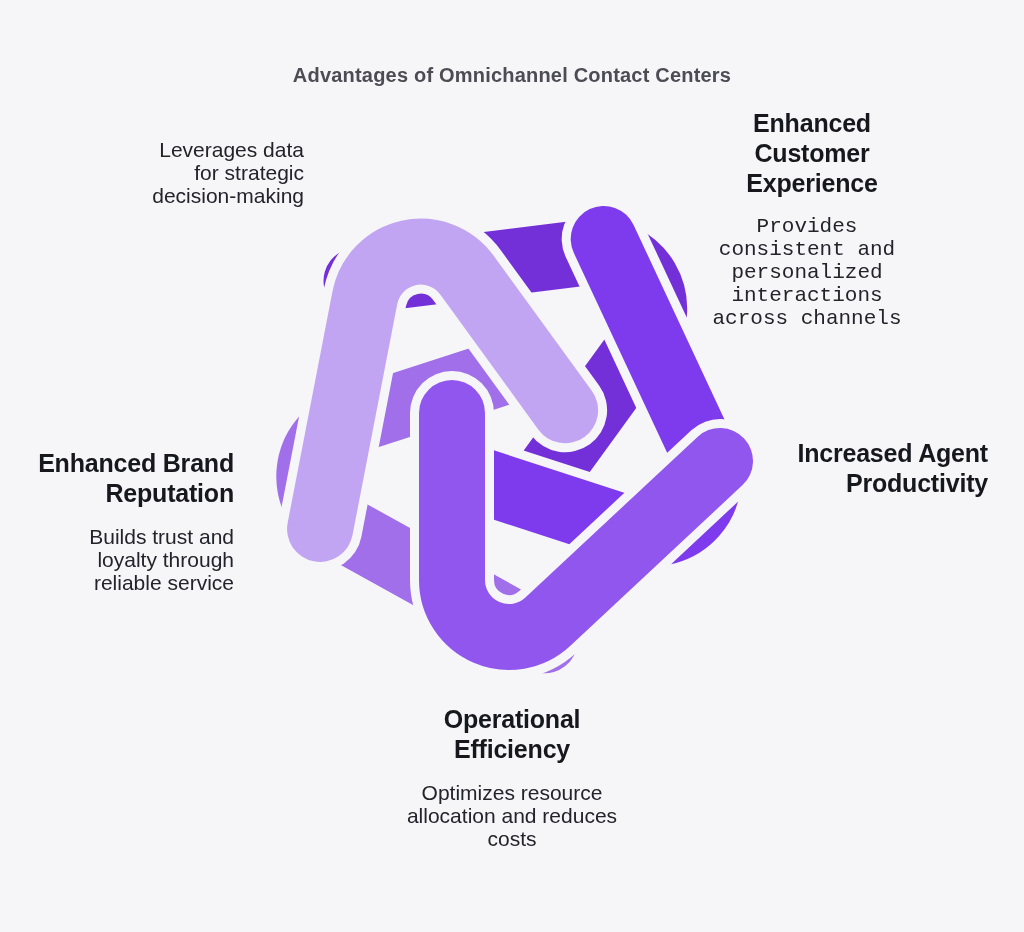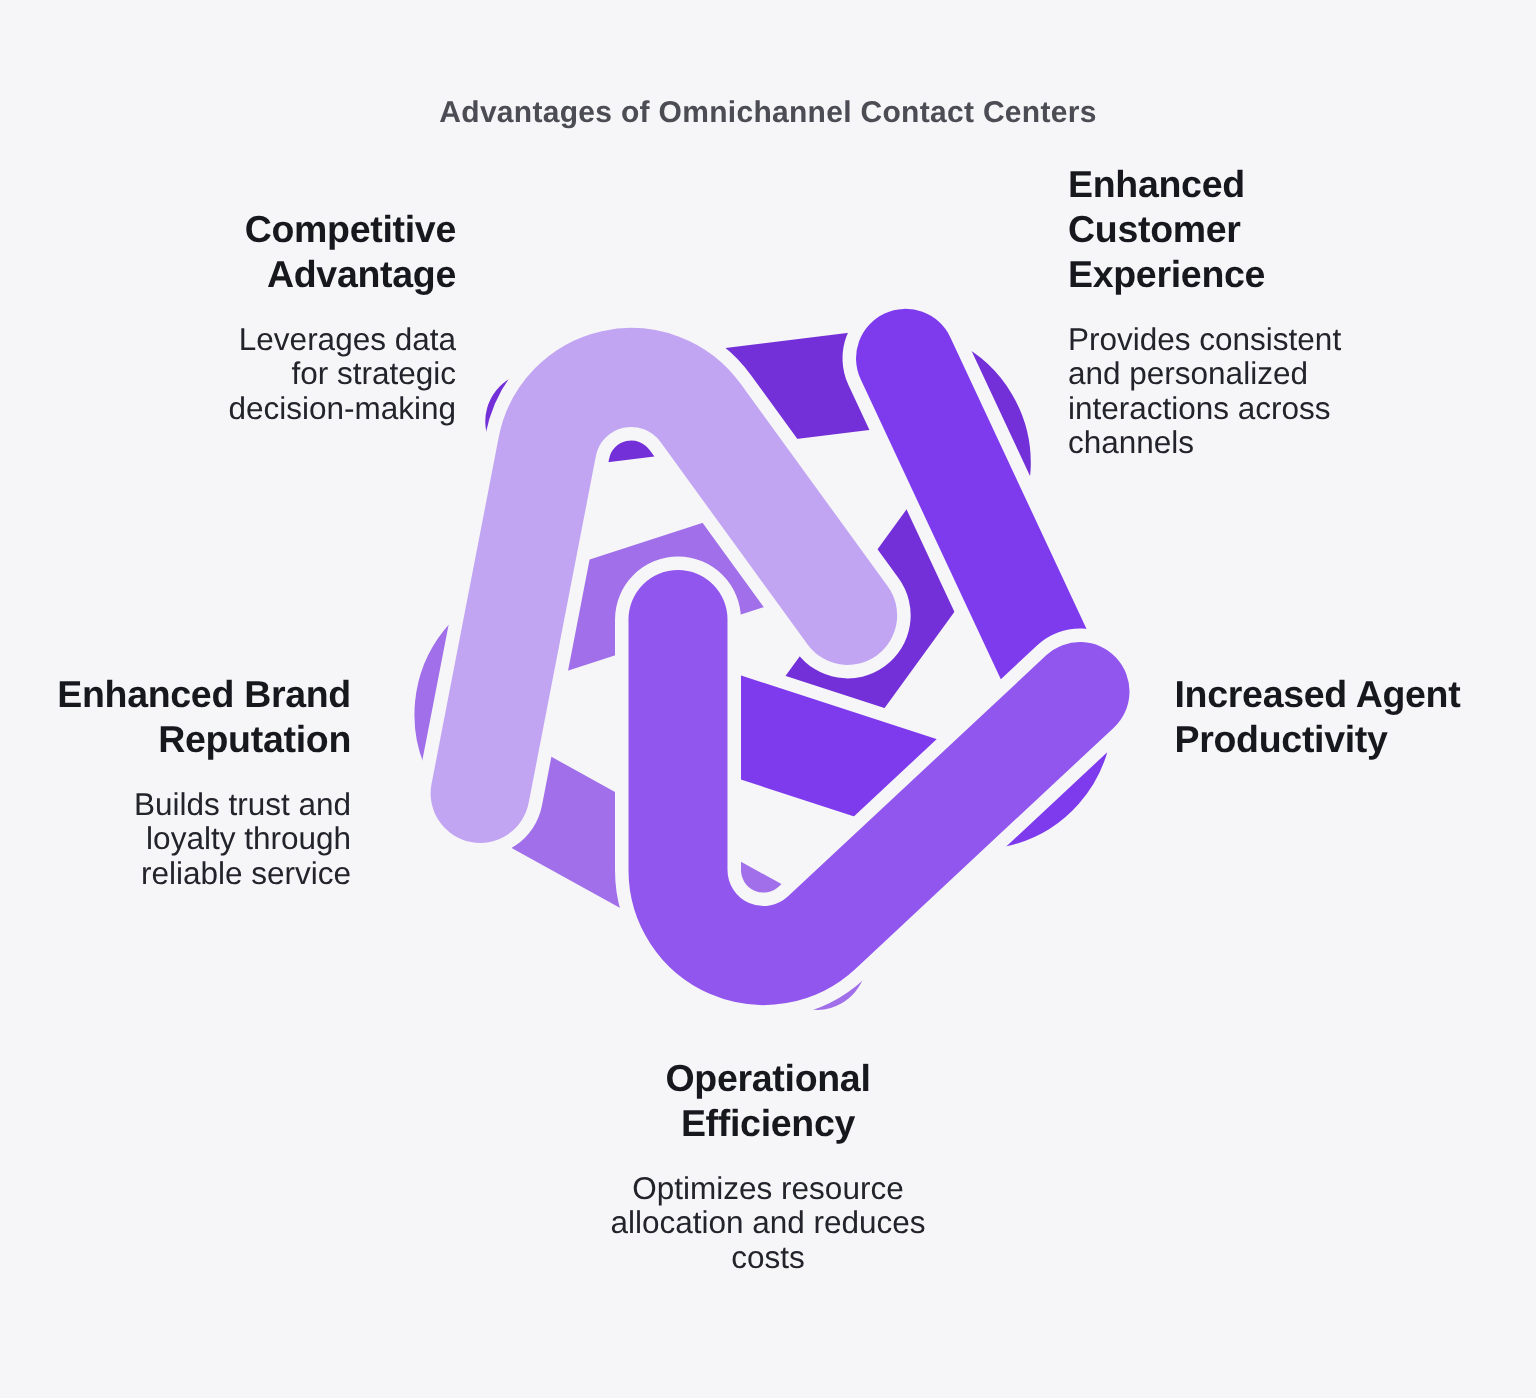--- a/index.html
+++ b/index.html
@@ -22,23 +22,23 @@
     font-size:25px;line-height:30px;font-weight:700;
     color:#17181e;letter-spacing:-0.2px;
   }
   .adv p{
     margin:0;
     font-size:21px;line-height:23px;font-weight:400;
     color:#23242b;
   }
   .adv-tl{top:138px;right:720px;width:230px;text-align:right;}
   .adv-tl p{width:172px;margin-left:auto;}
-  .adv-tr{top:108px;left:712px;width:200px;text-align:left;}
-  .adv-tr p{width:190px;}
-  .adv-r{top:448px;left:783px;width:205px;text-align:left;}
+  .adv-tr{top:108px;left:712px;width:200px;text-align:center;}
+  .adv-tr p{width:190px;font-family:Liberation Mono, monospace;}
+  .adv-r{top:438px;left:783px;width:205px;text-align:right;}
   .adv-r p{width:200px;}
   .adv-l{top:448px;right:790px;width:225px;text-align:right;}
   .adv-l p{width:190px;margin-left:auto;}
   .adv-b{top:704px;left:0;width:100%;text-align:center;}
   .adv-b h2{width:170px;margin:0 auto 17px auto;}
   .adv-b p{width:215px;margin:0 auto;}
   .knot{
     position:absolute;left:239px;top:160px;
     width:540px;height:540px;
   }
@@ -77,21 +77,20 @@
       <use href="#loopPath" class="band" stroke="#7e3bee"></use>
     </g>
 
     <g transform="rotate(0)">
       <use href="#loopPath" class="casing" stroke="#f6f6f8"></use>
       <use href="#loopPath" class="band" stroke="#9156ee"></use>
     </g>
   </svg>
 
   <div class="adv adv-tl">
-    <h2>Competitive Advantage</h2>
     <p>Leverages data for strategic decision-making</p>
   </div>
 
   <div class="adv adv-tr">
     <h2>Enhanced Customer Experience</h2>
     <p>Provides consistent and personalized interactions across channels</p>
   </div>
 
   <div class="adv adv-r">
     <h2>Increased Agent Productivity</h2>

